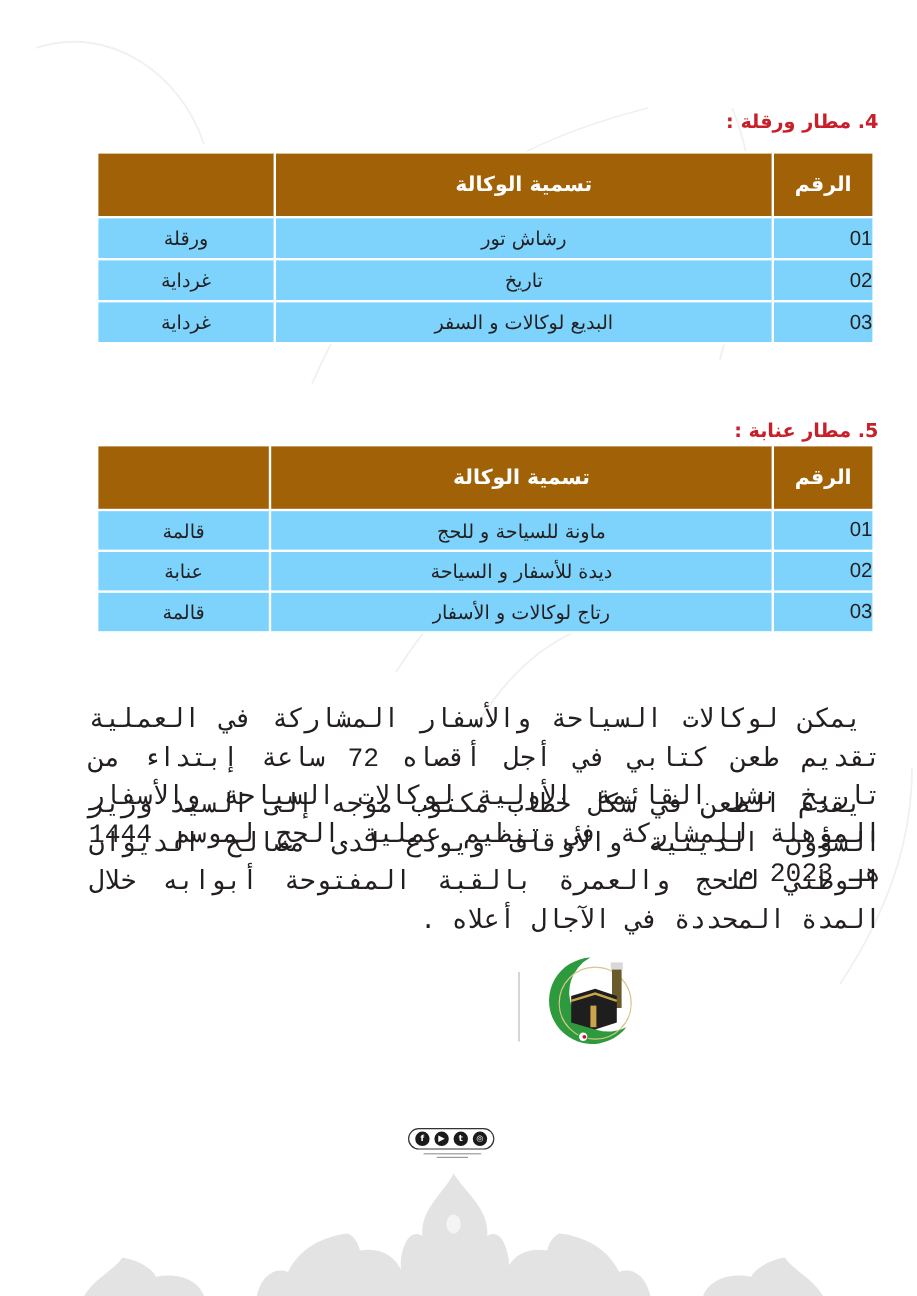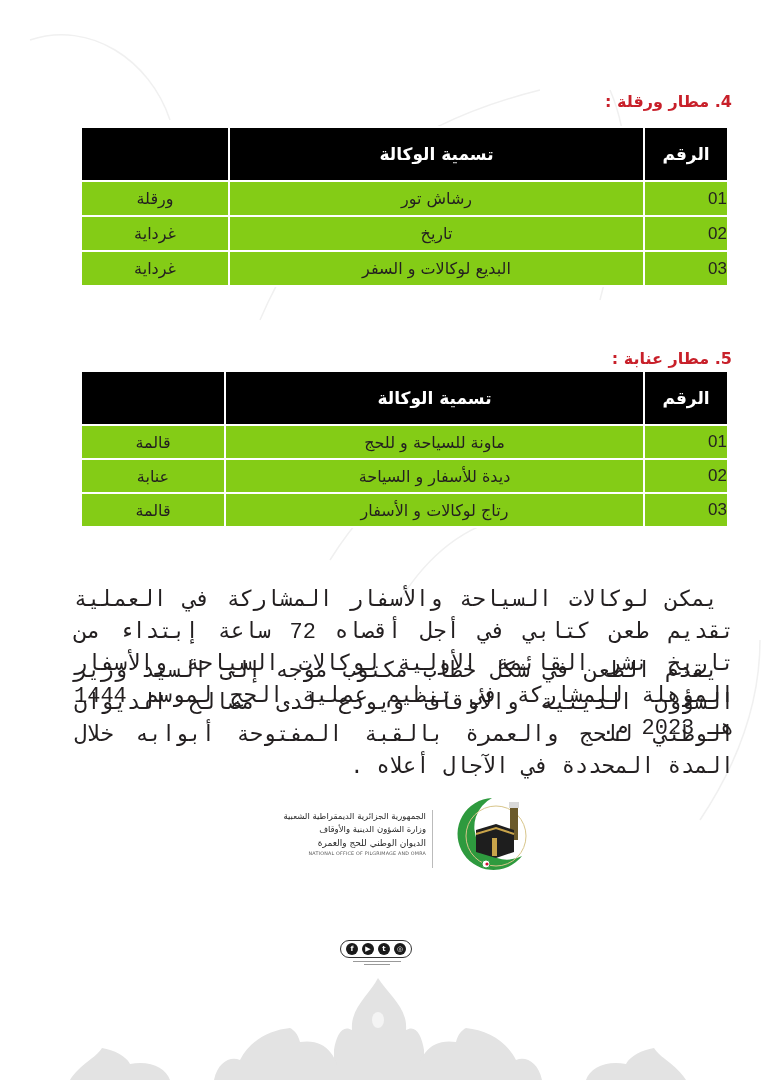--- a/index.html
+++ b/index.html
@@ -18,23 +18,23 @@
     .tbl {
       position: absolute; left: 80px; width: 647px;
       border-collapse: collapse; direction: rtl; table-layout: fixed;
     }
     .tbl th, .tbl td {
       border: 2px solid #ffffff; padding: 0; text-align: center;
       font-size: 16px; font-family: "DejaVu Sans", sans-serif;
       color: #231f20;
     }
     .tbl th {
-      background: #000000; color: #ffffff; font-weight: bold; font-size: 17px;
+      background: #a16207; color: #ffffff; font-weight: bold; font-size: 17px;
     }
-    .tbl td { background: #84cc16; }
+    .tbl td { background: #7dd3fc; }
     .tbl .num { font-family: "Liberation Sans", sans-serif; font-size: 17px; text-align: right; }
     #t1 { top: 126px; }
     #t1 th { height: 52px; }
     #t1 td { height: 33px; }
     #t2 { top: 370px; }
     #t2 th { height: 52px; }
     #t2 td { height: 32px; }
     .para {
       position: absolute; left: 74px; width: 660px; direction: rtl;
       text-align: justify; text-align-last: right;
@@ -148,26 +148,20 @@
       <td>رتاج لوكالات و الأسفار</td>
       <td>قالمة</td>
     </tr>
   </tbody>
 </table>
 
 <p class="para" id="p1"><span class="indent"></span><span>يمكن لوكالات السياحة والأسفار المشاركة في العملية تقديم طعن كتابي في أجل أقصاه 72 ساعة إبتداء من تاريخ نشر القائمة الأولية لوكالات السياحة والأسفار المؤهلة للمشاركة في تنظيم عملية الحج لموسم 1444 هـ 2023 م.</span></p>
 <p class="para" id="p2"><span class="indent"></span><span>يقدم الطعن في شكل خطاب مكتوب موجه إلى السيد وزير الشؤون الدينية والأوقاف ويودع لدى مصالح الديوان الوطني للحج والعمرة بالقبة المفتوحة أبوابه خلال المدة المحددة في الآجال أعلاه .</span></p>
 
 <div class="logo-block">
-  <div class="logo-text">
-    <div class="l1">الجمهورية الجزائرية الديمقراطية الشعبية</div>
-    <div class="l2">وزارة الشؤون الدينية والأوقاف</div>
-    <div class="l3">الديوان الوطني للحج والعمرة</div>
-    <div class="l4">NATIONAL OFFICE OF PILGRIMAGE AND OMRA</div>
-  </div>
   <div class="logo-divider"></div>
   <svg class="emblem" viewBox="0 0 80 80">
     <path d="M40 4 A36 36 0 1 0 70 62 A30 30 0 1 1 40 4 Z" fill="#2e9a3e"></path>
     <circle cx="44" cy="42" r="30" fill="none" stroke="#d8c58a" stroke-width="1"></circle>
     <rect x="58" y="12" width="8" height="34" fill="#6b5a2a"></rect>
     <rect x="57" y="8" width="10" height="6" fill="#d9d9d9"></rect>
     <path d="M24 36 L44 30 L62 36 L62 58 L44 64 L24 58 Z" fill="#1e1e1e"></path>
     <path d="M24 40 L44 34 L62 40" fill="none" stroke="#c9a44a" stroke-width="2"></path>
     <rect x="40" y="44" width="5" height="18" fill="#c9a44a"></rect>
     <circle cx="34" cy="70" r="4" fill="#ffffff" stroke="#2e9a3e" stroke-width="1"></circle>

